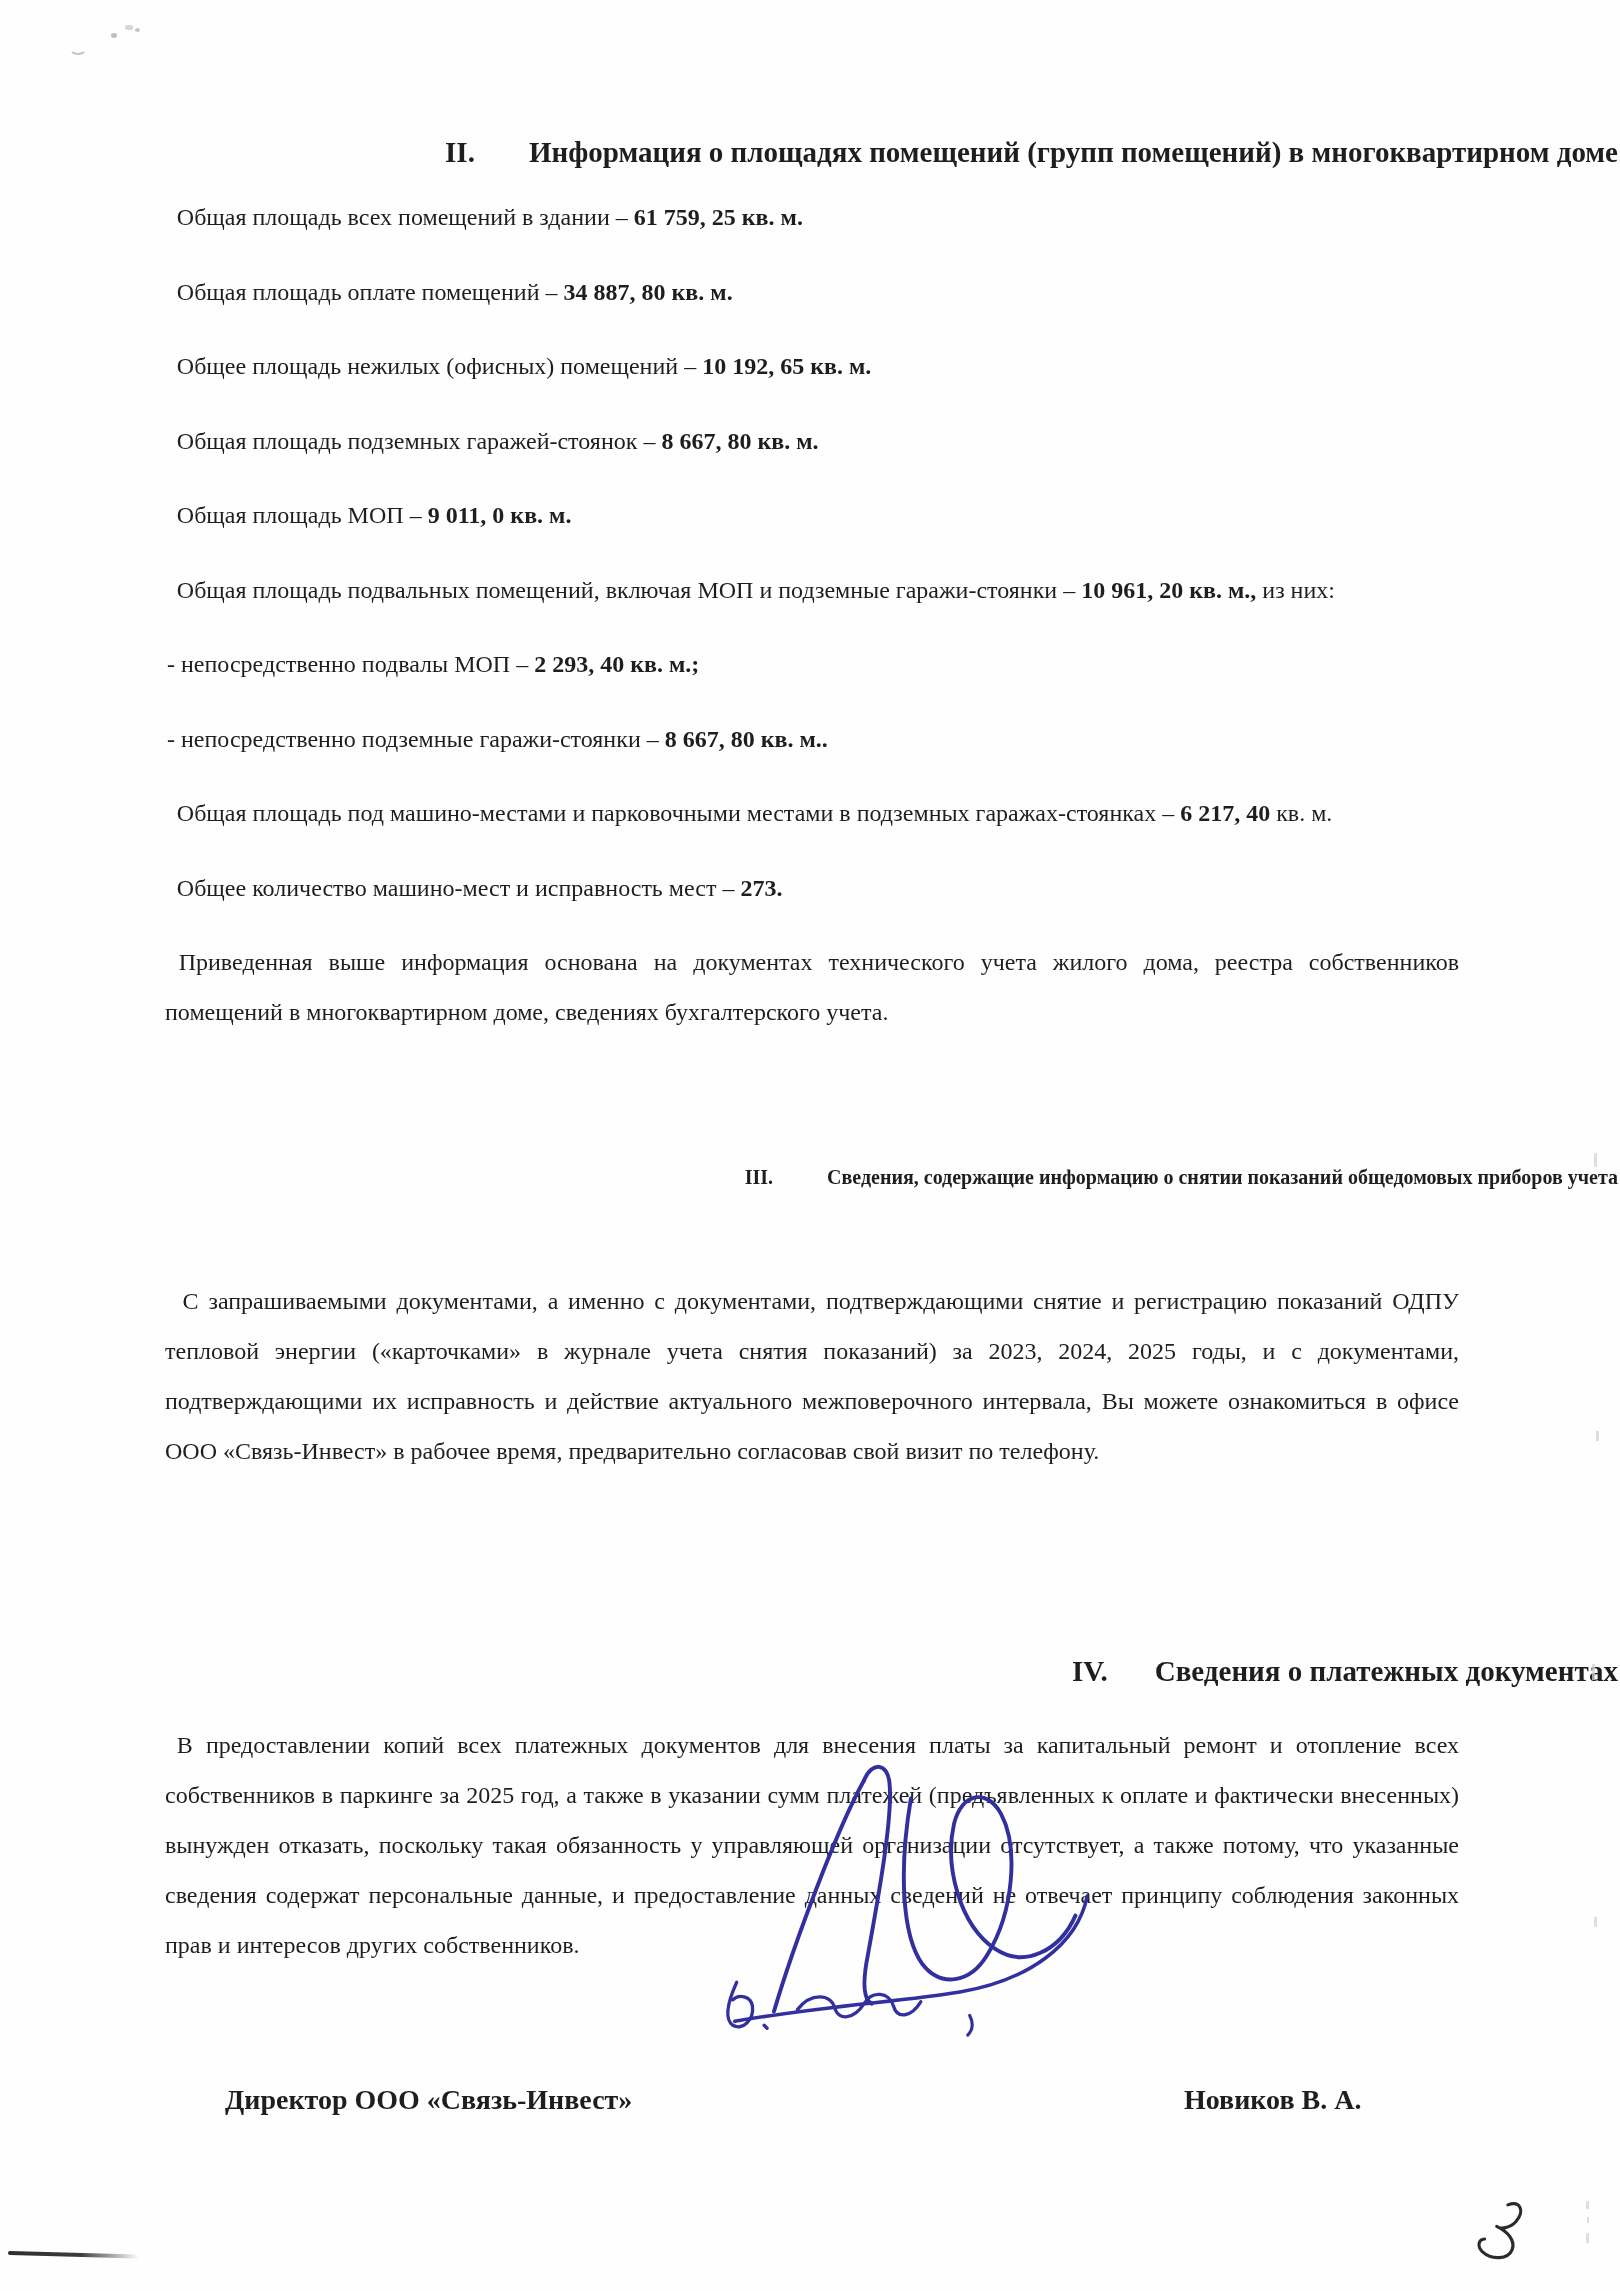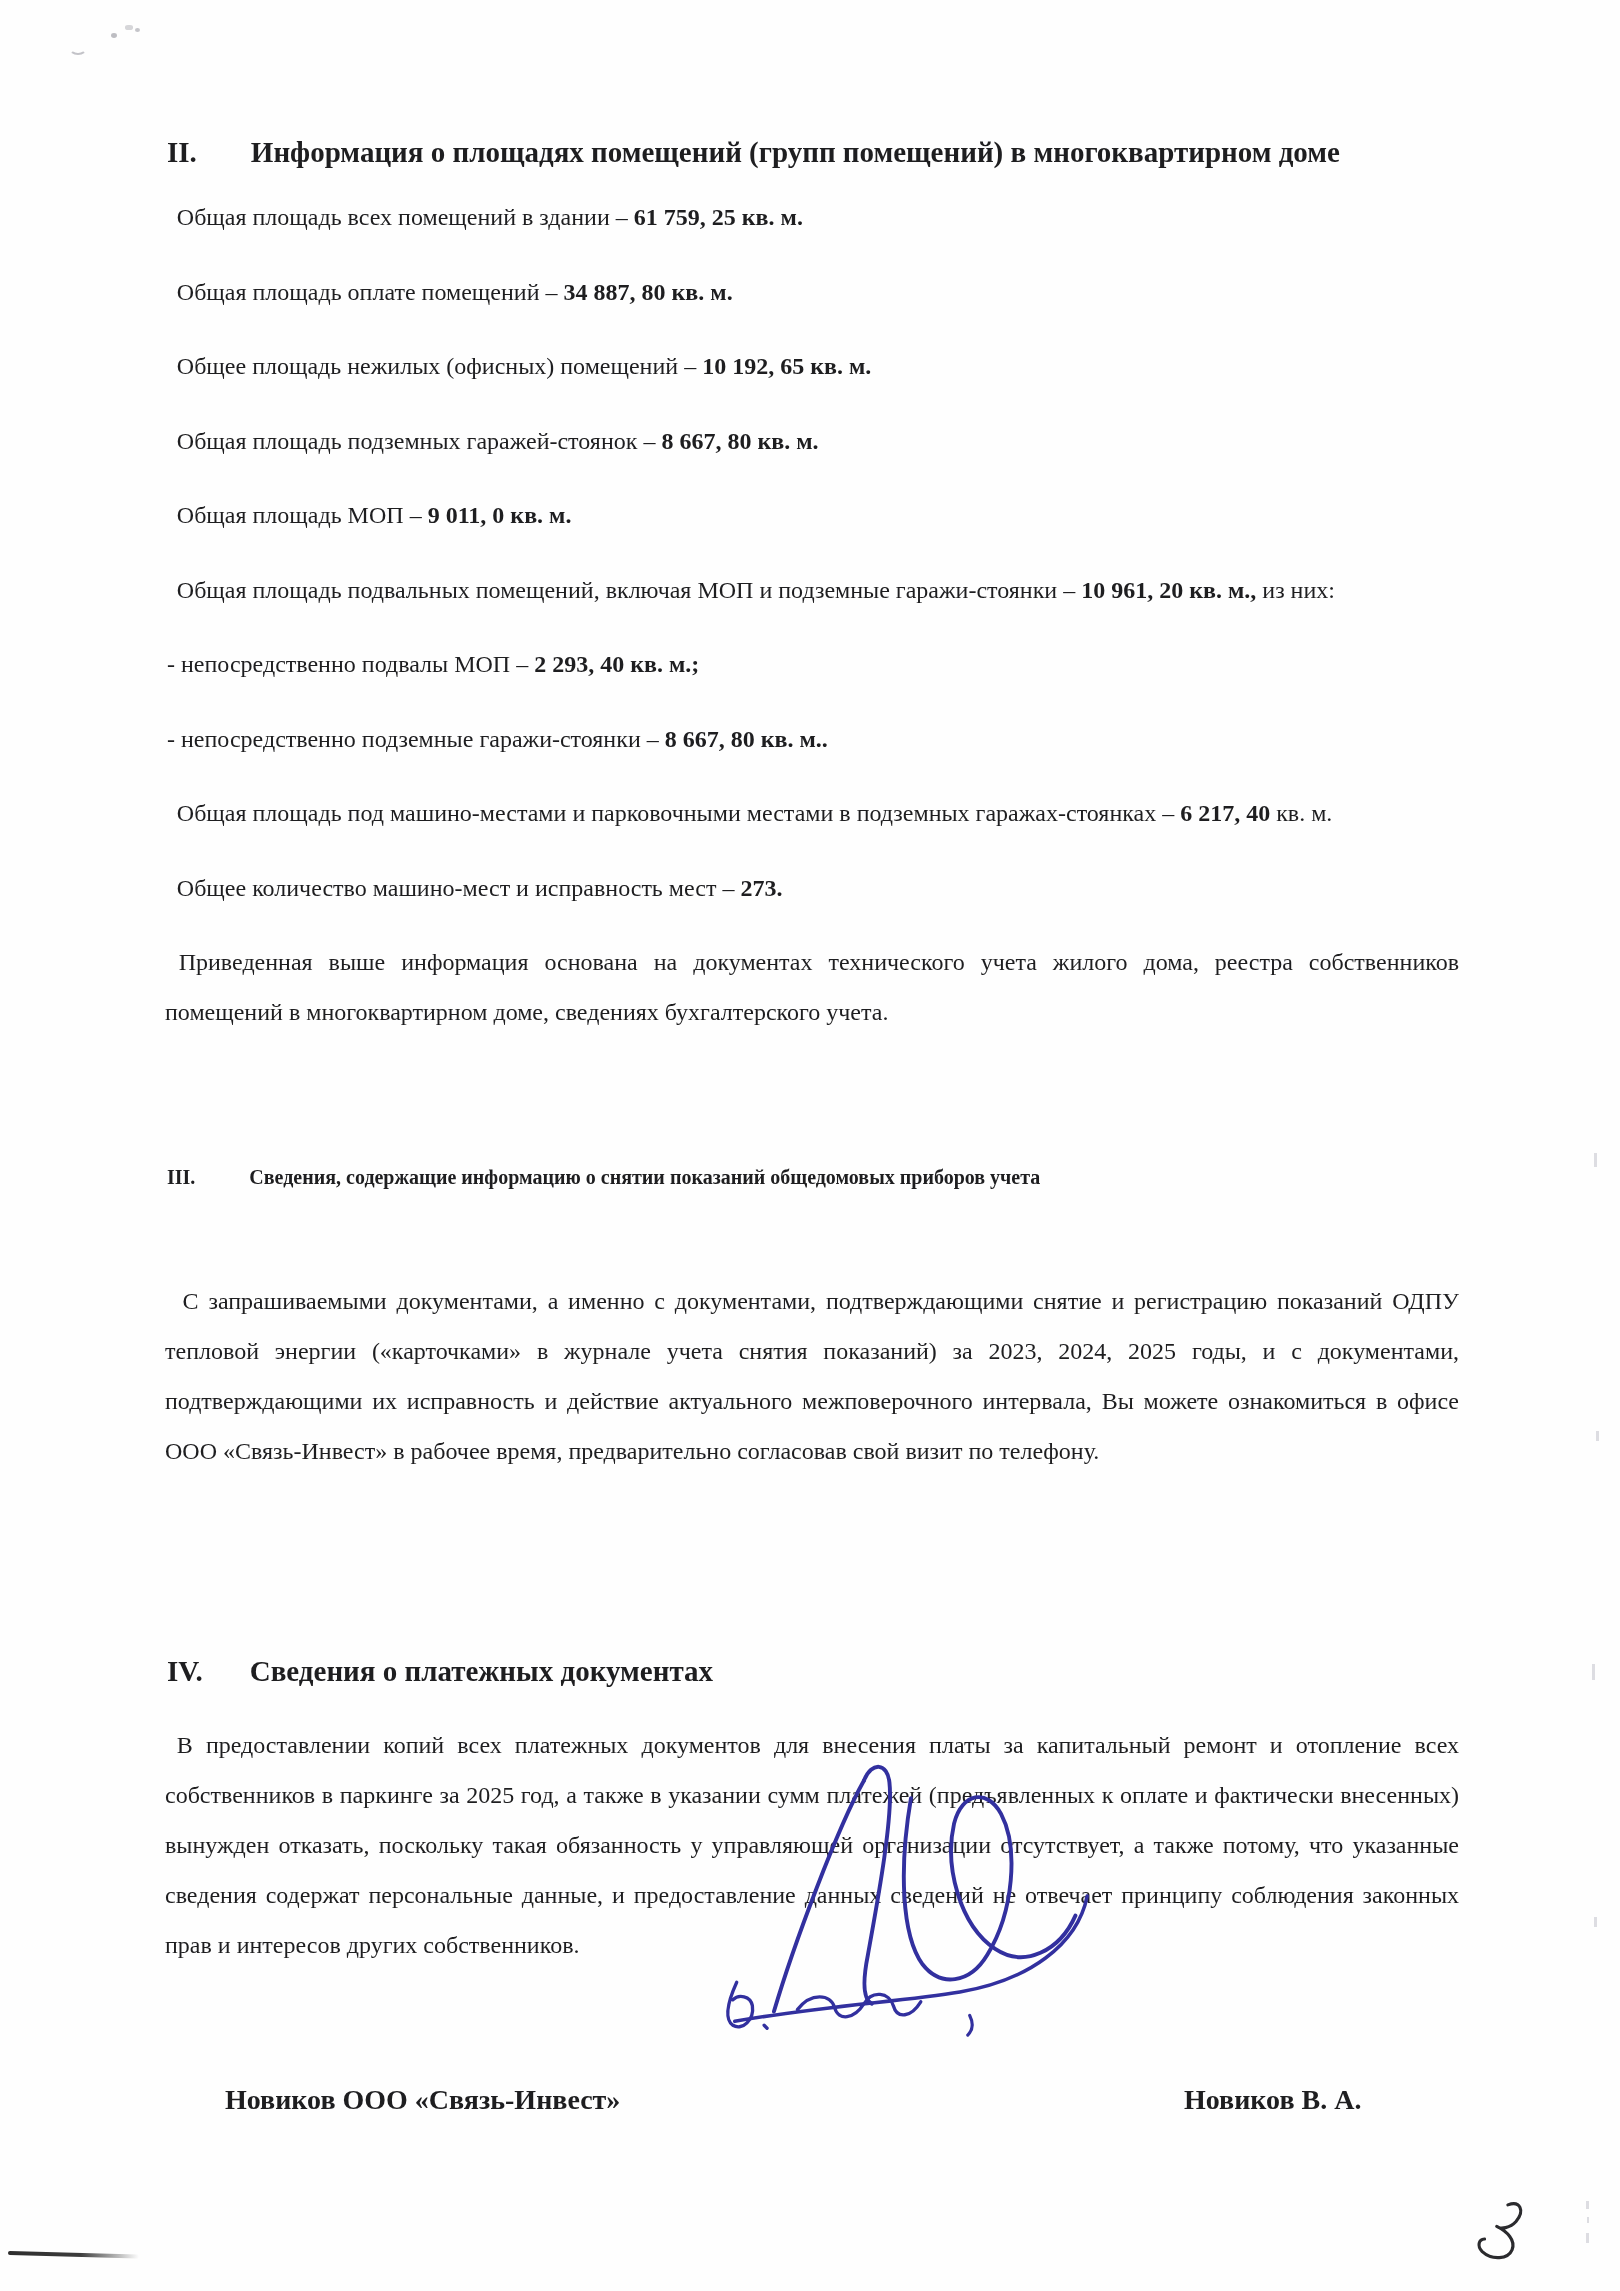--- a/index.html
+++ b/index.html
@@ -7,21 +7,21 @@
     position:relative;
     width:1620px; height:2292px;
     background:#fefefe;
     font-family:"Liberation Serif","DejaVu Serif",serif;
     color:#1e1e20;
     overflow:hidden;
   }
   
   .heading {
     position:absolute; left:167px; width:1451px;
-    text-align:left; font-weight:bold;
+    text-align:right; font-weight:bold;
     font-size:29px; line-height:50px; white-space:nowrap;
   }
   .heading .num { display:inline-block; margin-right:54px; }
   #heading-ii  { top:127px; }
   #heading-iii { top:1152px; font-size:20px; }
   #heading-iv  { top:1646px; }
   #heading-iv .num { margin-right:47px; }
 
   
   .bodyblock { position:absolute; left:165px; width:1294px; font-size:24px; line-height:50px; }
@@ -100,21 +100,21 @@
 
   <p class="bodyblock" id="para-iii">С запрашиваемыми документами, а именно с документами, подтверждающими снятие и регистрацию показаний ОДПУ тепловой энергии («карточками» в журнале учета снятия показаний) за 2023, 2024, 2025 годы, и с документами, подтверждающими их исправность и действие актуального межповерочного интервала, Вы можете ознакомиться в офисе ООО «Связь-Инвест» в рабочее время, предварительно согласовав свой визит по телефону.</p>
 
   <div class="heading" id="heading-iv">
     <span class="num">IV.</span><span>Сведения о платежных документах</span>
   </div>
 
   <p class="bodyblock" id="para-iv">В предоставлении копий всех платежных документов для внесения платы за капитальный ремонт и отопление всех собственников в паркинге за 2025 год, а также в указании сумм платежей (предъявленных к оплате и фактически внесенных) вынужден отказать, поскольку такая обязанность у управляющей организации отсутствует, а также потому, что указанные сведения содержат персональные данные, и предоставление данных сведений не отвечает принципу соблюдения законных прав и интересов других собственников.</p>
 
   <div id="signer-row">
-    <span id="signer-title">Новиков ООО «Связь-Инвест»</span>
+    <span id="signer-title">Директор ООО «Связь-Инвест»</span>
     <span id="signer-name">Новиков В. А.</span>
   </div>
 
   <svg id="signature-svg" width="421" height="279" viewBox="0 0 430 285" fill="none" stroke="#32309f" stroke-linecap="round" stroke-linejoin="round">
     <path d="M100,258 C120,190 165,70 192,22" stroke-width="4"></path>
     <path d="M192,22 C200,2 216,4 218,24 C222,60 205,150 196,200 C190,230 192,246 200,250" stroke-width="4"></path>
     <path d="M240,40 C228,110 230,180 252,210 C270,233 300,230 318,200 C345,156 350,90 332,56 C318,30 292,34 284,66 C274,110 290,170 326,194 C356,214 392,196 408,160" stroke-width="4"></path>
     <path d="M60,268 C150,252 230,248 290,238 C360,226 410,190 420,140" stroke-width="3.6"></path>
     <path d="M62,228 C52,250 50,266 58,272 C68,278 80,266 78,252 C76,242 64,240 58,246" stroke-width="3.4"></path>
     <path d="M90,272 l3,3" stroke-width="3.4"></path>

